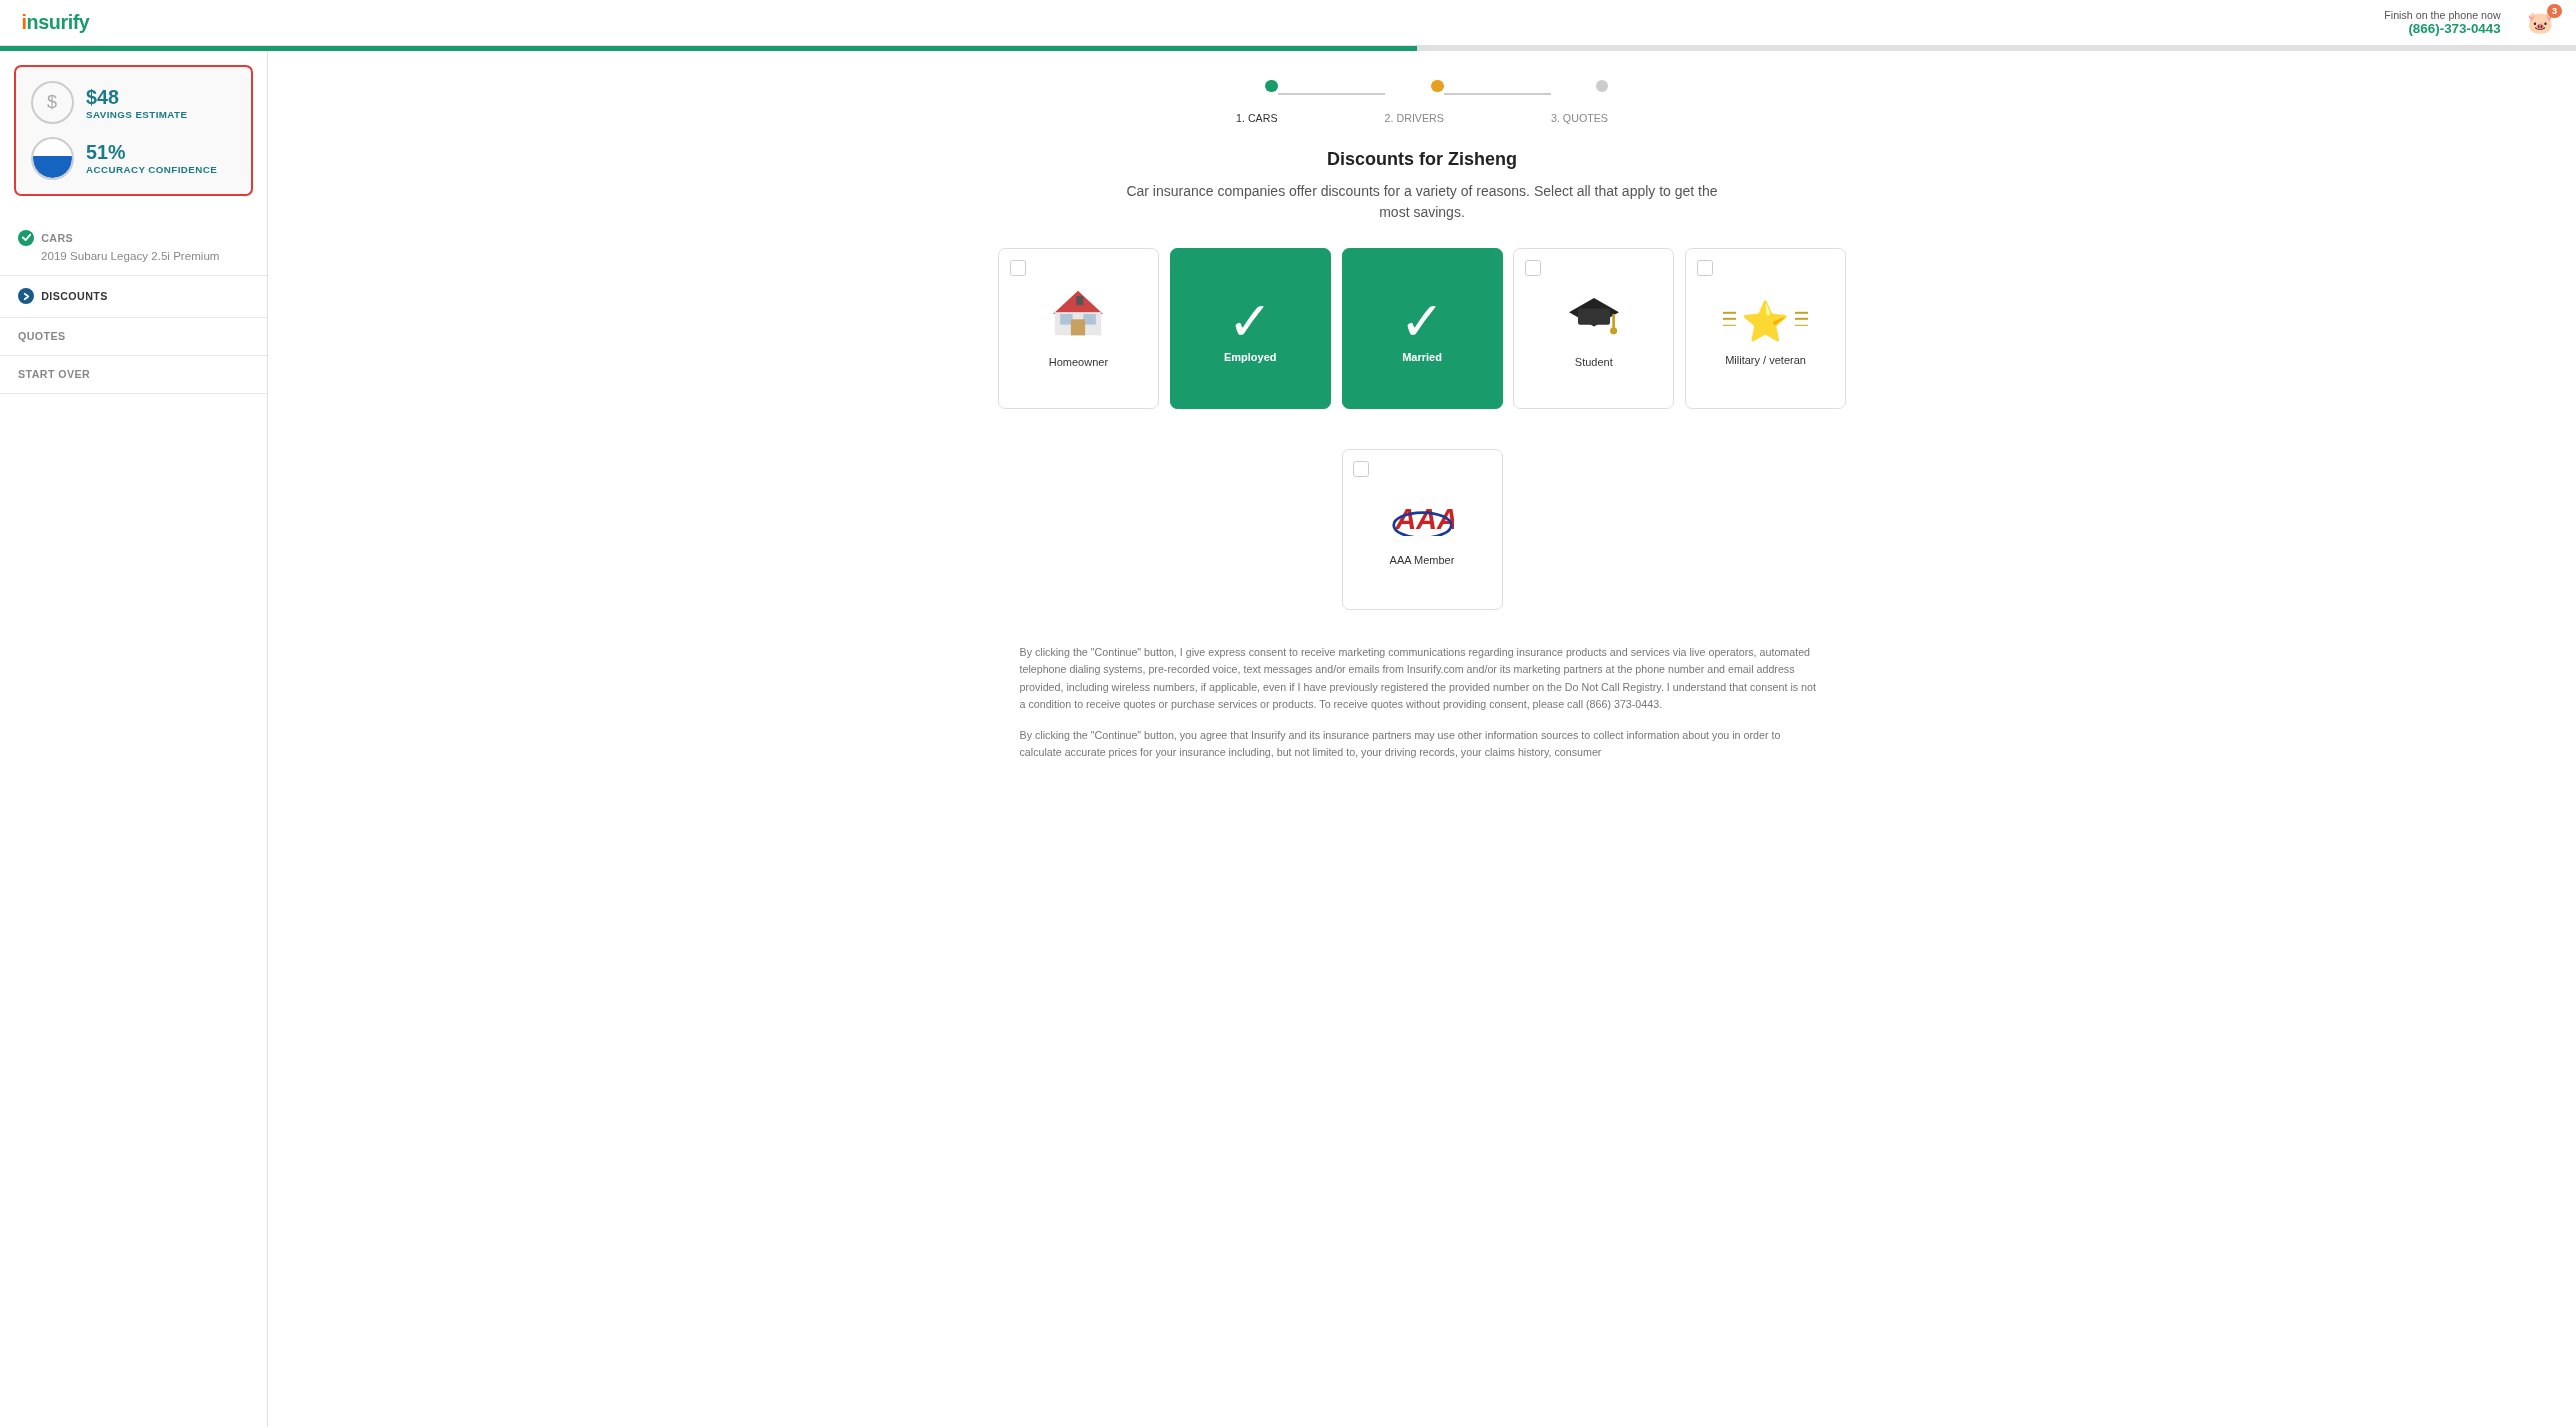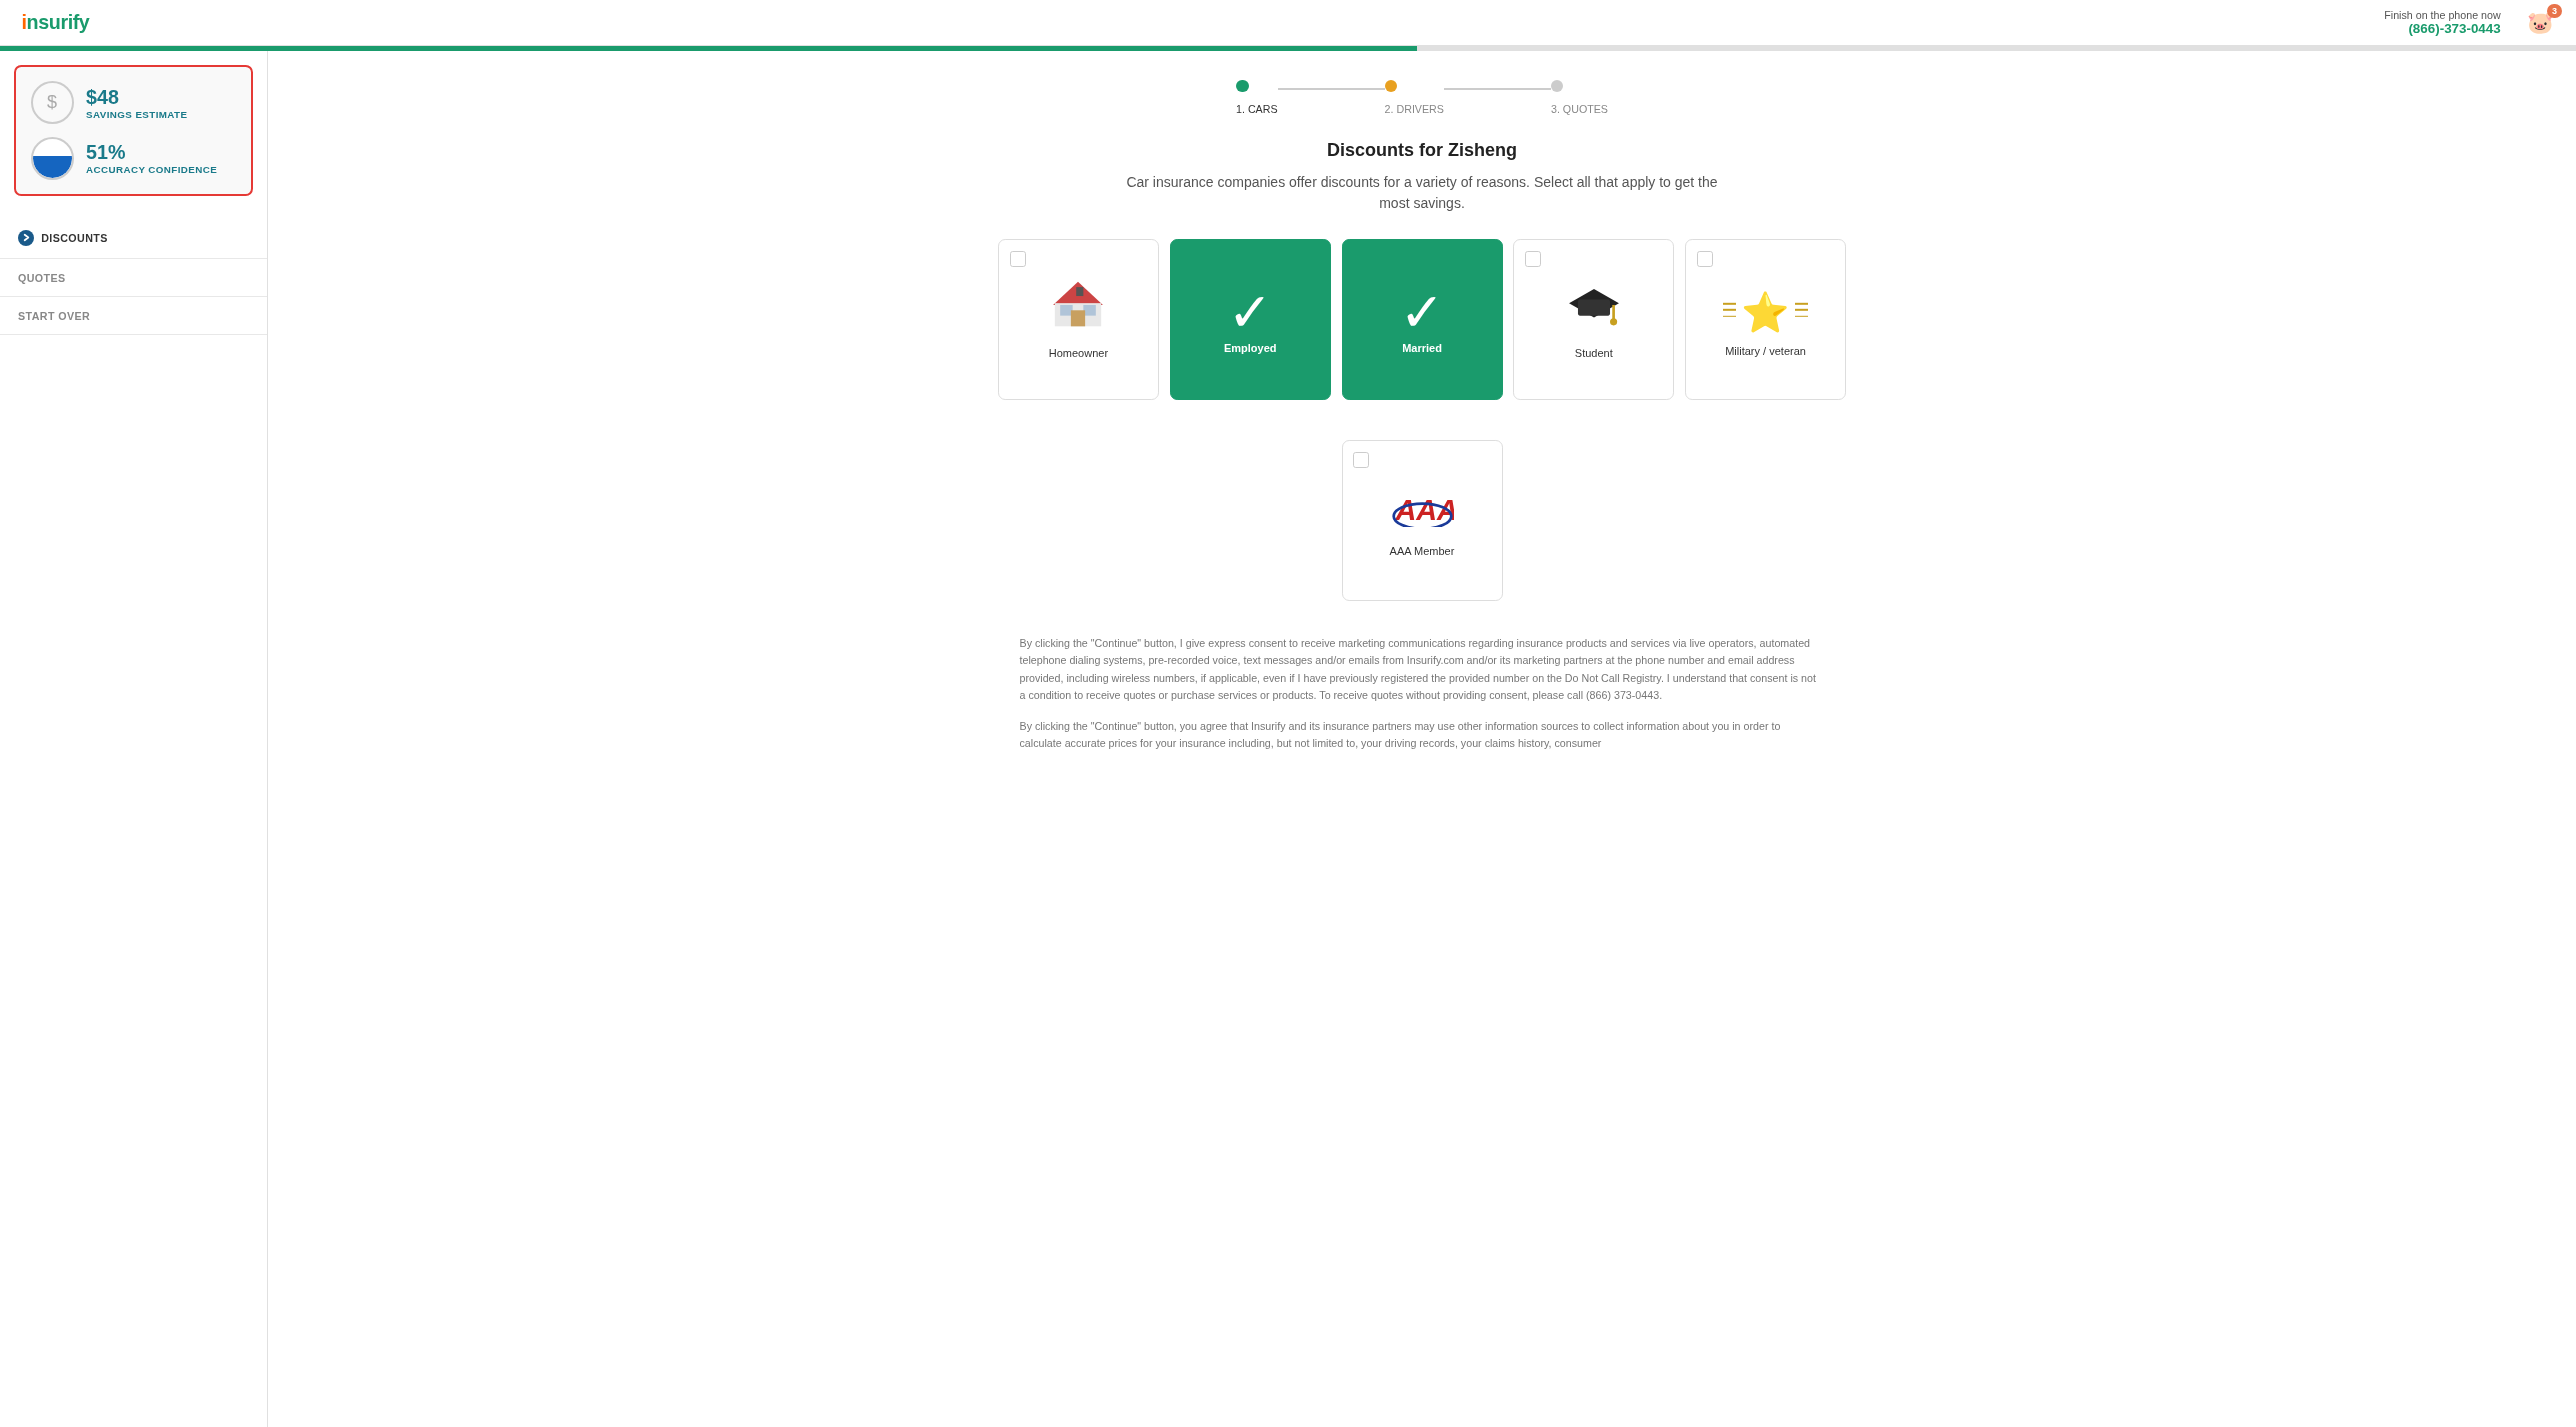--- a/index.html
+++ b/index.html
@@ -199,22 +199,22 @@
     .steps {
       display: flex;
       align-items: center;
       justify-content: center;
       gap: 0;
       margin-bottom: 25px;
     }
     .step {
       display: flex;
       flex-direction: column;
-      align-items: flex-start;
-      gap: 11px;
+      align-items: flex-end;
+      gap: 20px;
     }
     .step-dot {
       width: 12.5px;
       height: 12.5px;
       border-radius: 50%;
     }
     .step-label {
       font-size: 10.7px;
       color: #888;
     }
@@ -347,20 +347,31 @@
           <div class="accuracy-half"></div>
         </div>
         <div>
           <div class="savings-value">51%</div>
           <div class="savings-label">ACCURACY CONFIDENCE</div>
         </div>
       </div>
     </div>
 
     <div class="sidebar-nav">
+      <div class="sidebar-section">
+        <div class="sidebar-section-title">
+          <div class="check-circle">
+            <svg viewBox="0 0 10 10" fill="none">
+                <polyline points="1,5 4,8 9,2" stroke="white" stroke-width="2" stroke-linecap="round" stroke-linejoin="round"></polyline>
+              </svg>
+          </div>
+          <span>CARS</span>
+        </div>
+        <div class="sidebar-section-sub">2019 Subaru Legacy 2.5i Premium</div>
+      </div>
       <div class="sidebar-section">
         <div class="sidebar-section-title active">
           <div class="arrow-circle">
             <svg viewBox="0 0 10 10" fill="none">
                 <polyline points="3,2 7,5 3,8" stroke="white" stroke-width="2" stroke-linecap="round" stroke-linejoin="round"></polyline>
               </svg>
           </div>
           <span>DISCOUNTS</span>
         </div>
       </div>

